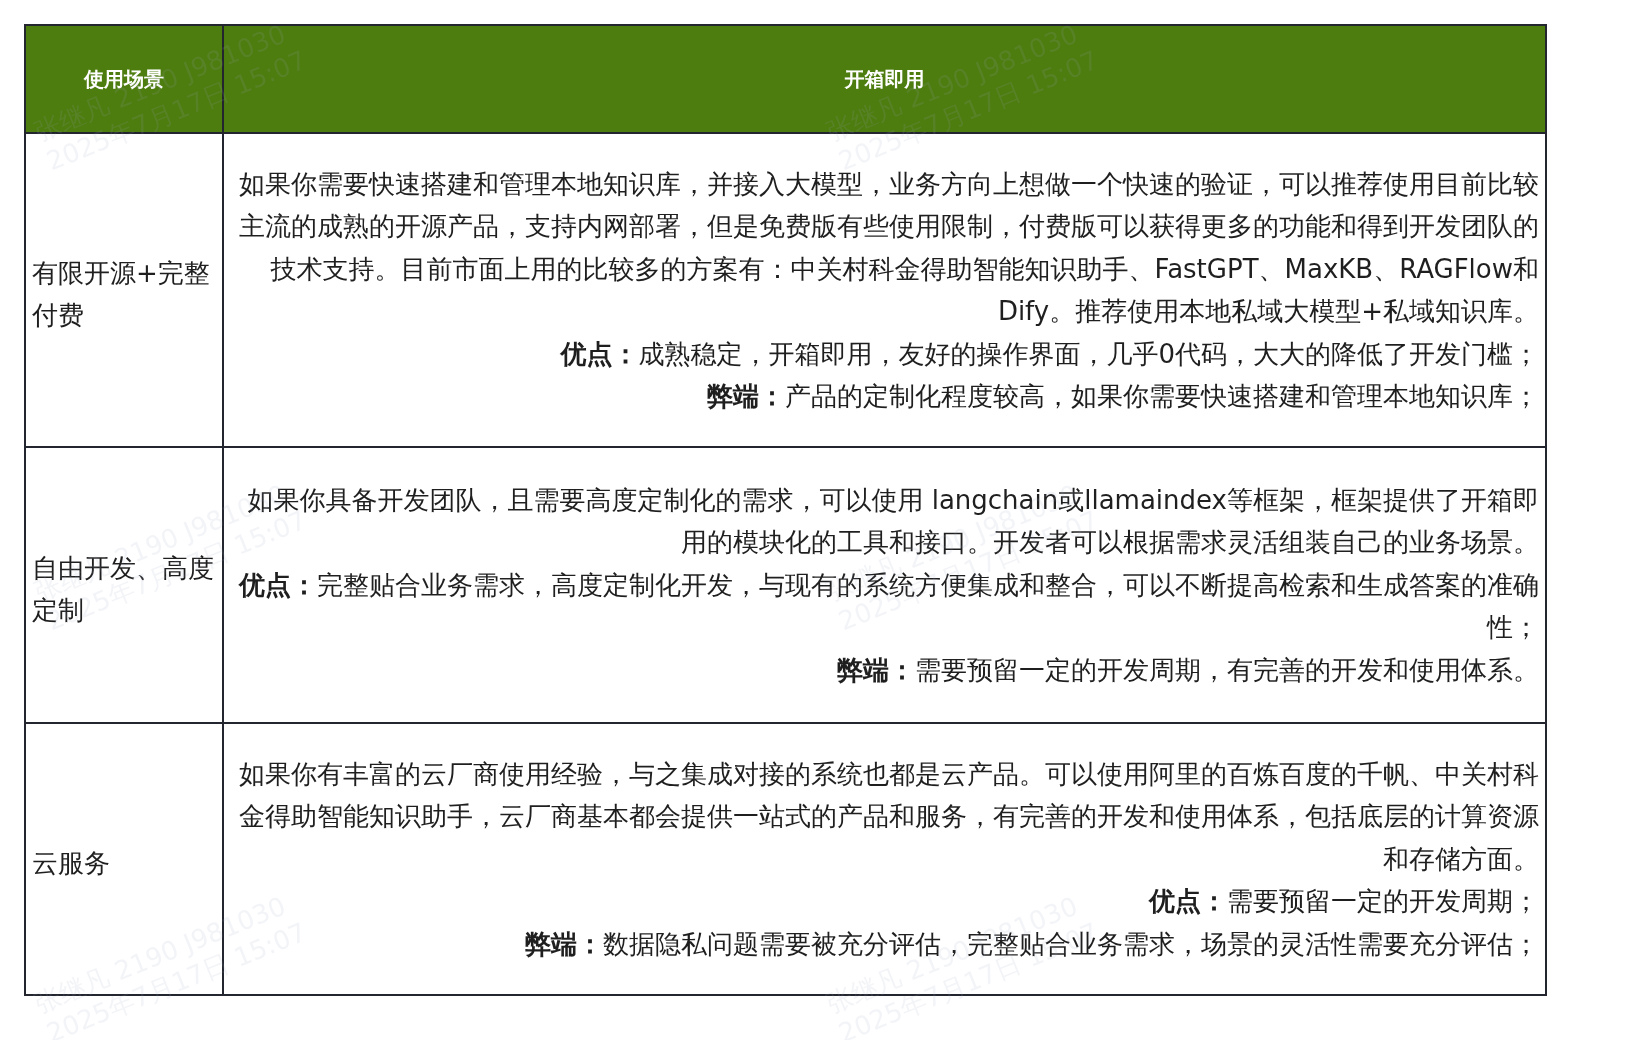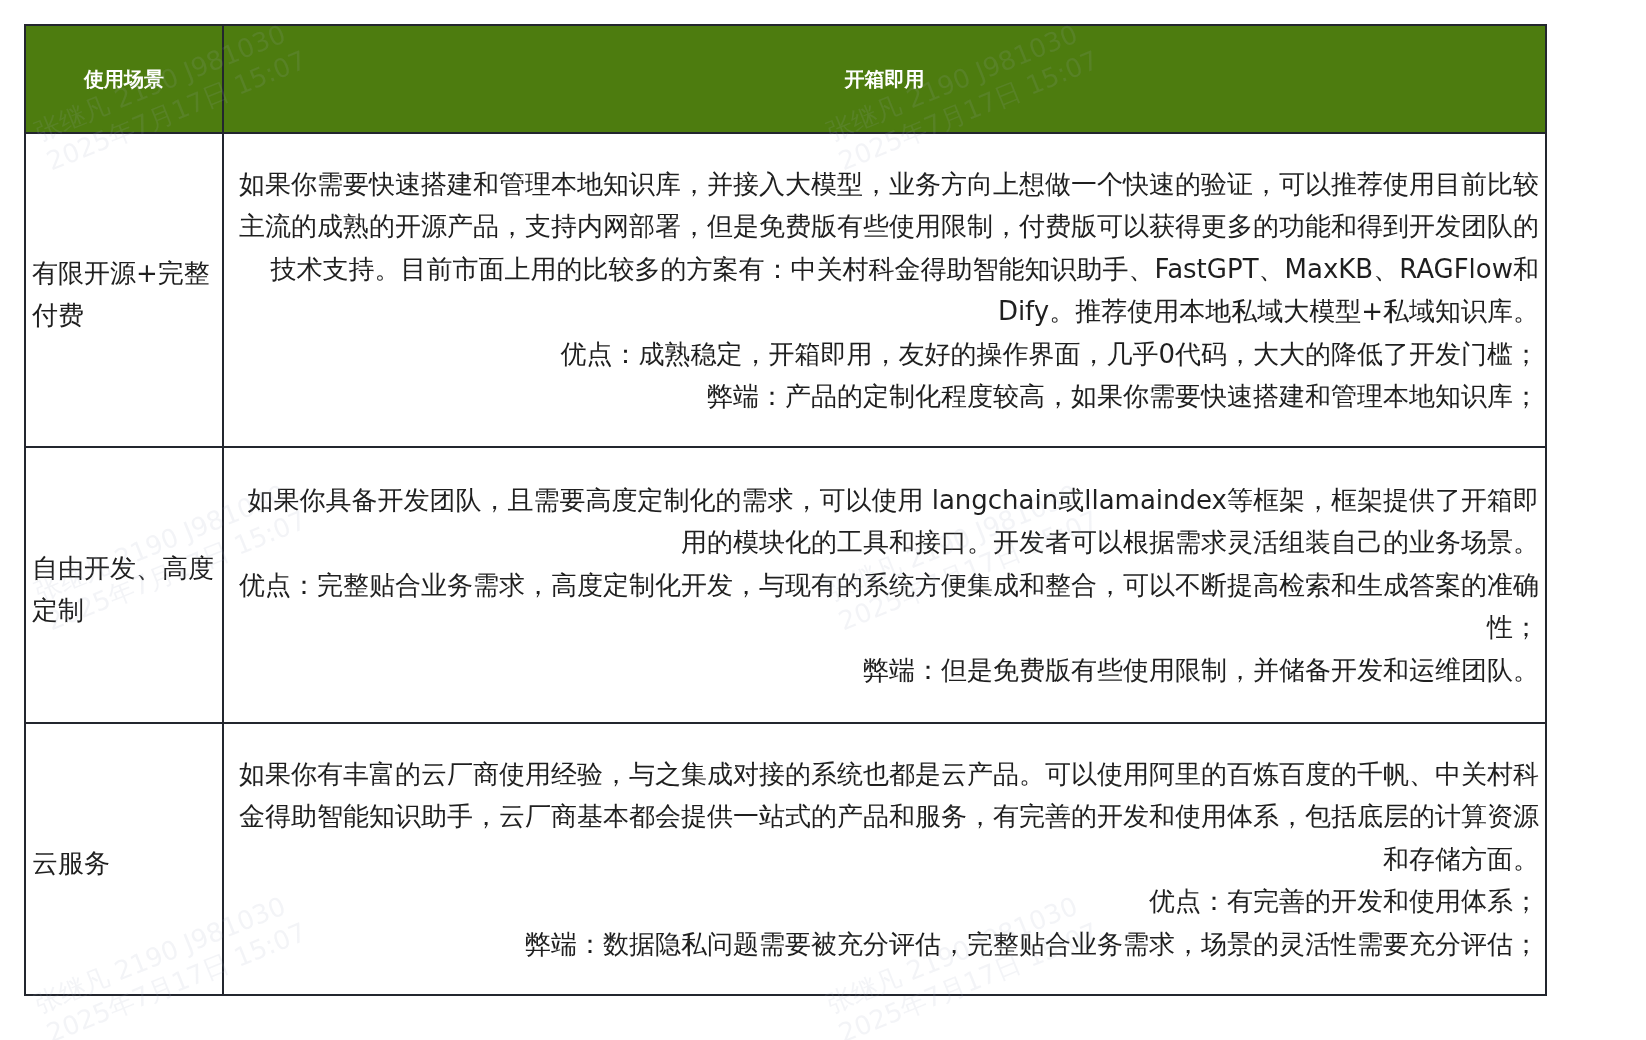--- a/index.html
+++ b/index.html
@@ -48,21 +48,21 @@
     col.c2 { width: 1323px; }
     td.scene {
       padding: 8px 6px 0 6px;
       text-align: left;
     }
     td.rec {
       padding: 6px 6px 6px 8px;
       text-align: right;
     }
     .para { display: block; }
-    .label { font-weight: normal; }
+    .label { font-weight: bold; }
     .row1 td { height: 300px; }
     .row2 td { height: 262px; }
     .row3 td { height: 258px; }
     .watermark {
       position: absolute;
       color: rgba(160, 170, 195, 0.13);
       font-size: 26px;
       line-height: 32px;
       transform: rotate(-22deg);
       transform-origin: left top;
@@ -93,28 +93,28 @@
           <span class="para">如果你需要快速搭建和管理本地知识库，并接入大模型，业务方向上想做一个快速的验证，可以推荐使用目前比较主流的成熟的开源产品，支持内网部署，但是免费版有些使用限制，付费版可以获得更多的功能和得到开发团队的技术支持。目前市面上用的比较多的方案有：中关村科金得助智能知识助手、FastGPT、MaxKB、RAGFlow和Dify。推荐使用本地私域大模型+私域知识库。</span>
           <span class="para"><span class="label">优点：</span><span>成熟稳定，开箱即用，友好的操作界面，几乎0代码，大大的降低了开发门槛；</span></span>
           <span class="para"><span class="label">弊端：</span><span>产品的定制化程度较高，如果你需要快速搭建和管理本地知识库；</span></span>
         </td>
       </tr>
       <tr class="row2">
         <td class="scene">自由开发、高度定制</td>
         <td class="rec">
           <span class="para">如果你具备开发团队，且需要高度定制化的需求，可以使用 langchain或llamaindex等框架，框架提供了开箱即用的模块化的工具和接口。开发者可以根据需求灵活组装自己的业务场景。</span>
           <span class="para"><span class="label">优点：</span><span>完整贴合业务需求，高度定制化开发，与现有的系统方便集成和整合，可以不断提高检索和生成答案的准确性；</span></span>
-          <span class="para"><span class="label">弊端：</span><span>但是免费版有些使用限制，并储备开发和运维团队。</span></span>
+          <span class="para"><span class="label">弊端：</span><span>需要预留一定的开发周期，有完善的开发和使用体系。</span></span>
         </td>
       </tr>
       <tr class="row3">
         <td class="scene">云服务</td>
         <td class="rec">
           <span class="para">如果你有丰富的云厂商使用经验，与之集成对接的系统也都是云产品。可以使用阿里的百炼百度的千帆、中关村科金得助智能知识助手，云厂商基本都会提供一站式的产品和服务，有完善的开发和使用体系，包括底层的计算资源和存储方面。</span>
-          <span class="para"><span class="label">优点：</span><span>有完善的开发和使用体系；</span></span>
+          <span class="para"><span class="label">优点：</span><span>需要预留一定的开发周期；</span></span>
           <span class="para"><span class="label">弊端：</span><span>数据隐私问题需要被充分评估，完整贴合业务需求，场景的灵活性需要充分评估；</span></span>
         </td>
       </tr>
     </tbody>
   </table>
 </div>
 
 <div class="watermark" style="left:30px; top:118px;">
   <div>张继凡 2190 J981030</div>
   <div>2025年7月17日 15:07</div>

